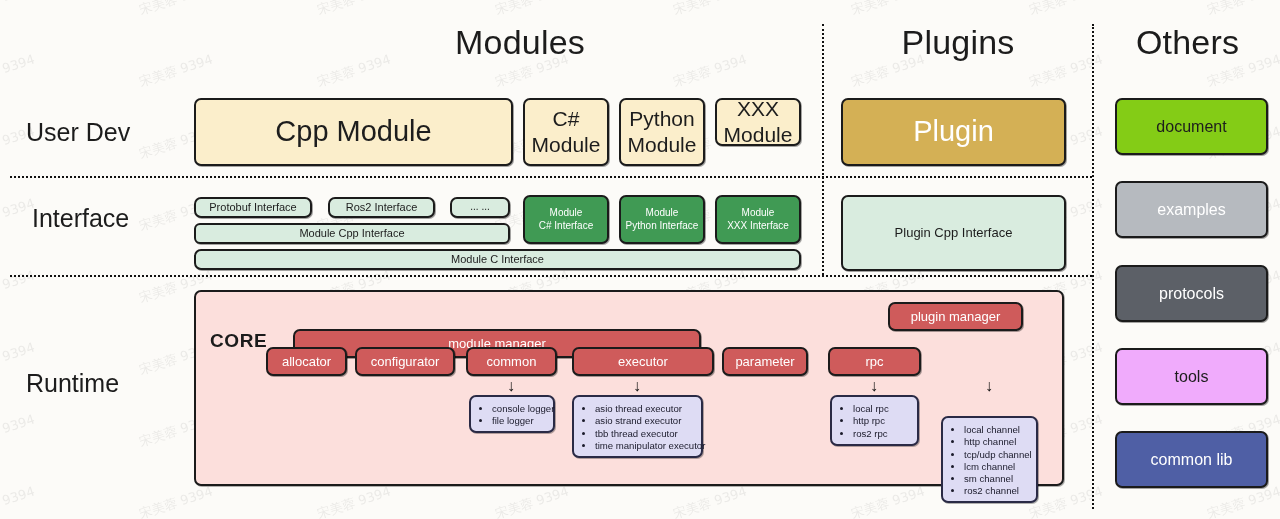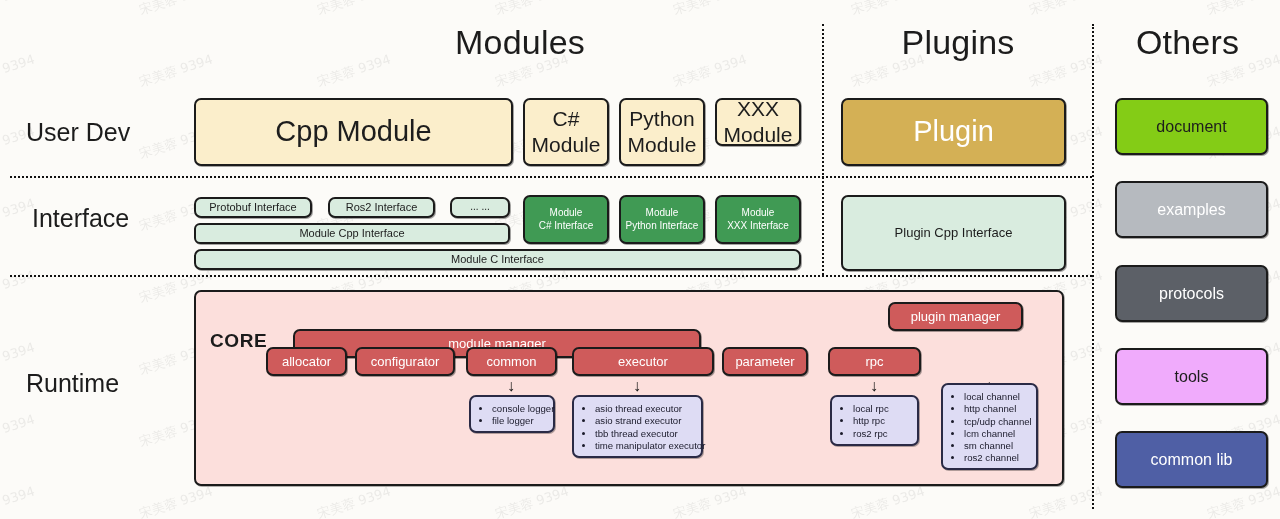--- a/index.html
+++ b/index.html
@@ -319,21 +319,21 @@
         <li>time manipulator executor</li>
       </ul>
   </div>
   <div class="blist" style="left:830px;top:395px;width:89px;height:51px;">
     <ul>
         <li>local rpc</li>
         <li>http rpc</li>
         <li>ros2 rpc</li>
       </ul>
   </div>
-  <div class="blist" style="left:941px;top:383px;width:97px;height:87px;">
+  <div class="blist" style="left:941px;top:416px;width:97px;height:87px;">
     <ul>
         <li>local channel</li>
         <li>http channel</li>
         <li>tcp/udp channel</li>
         <li>lcm channel</li>
         <li>sm channel</li>
         <li>ros2 channel</li>
       </ul>
   </div>
 

